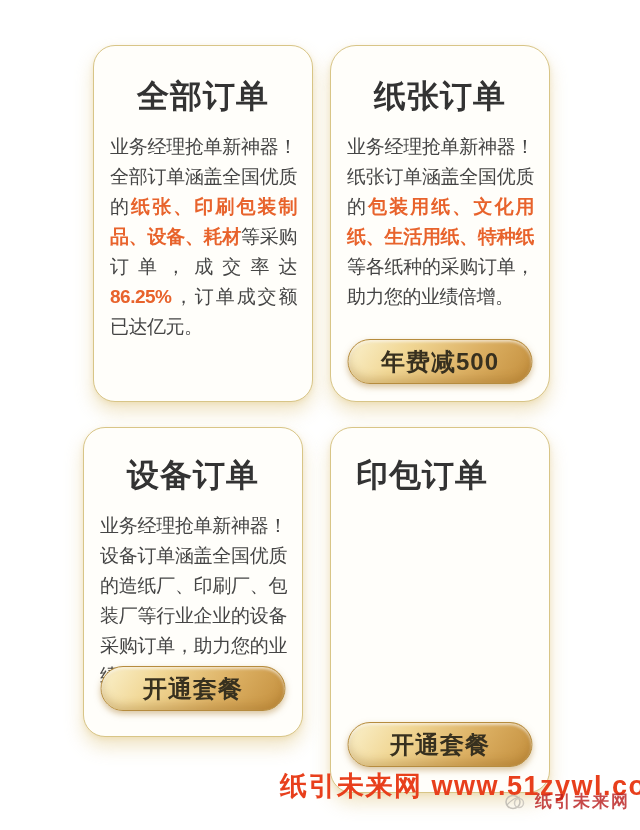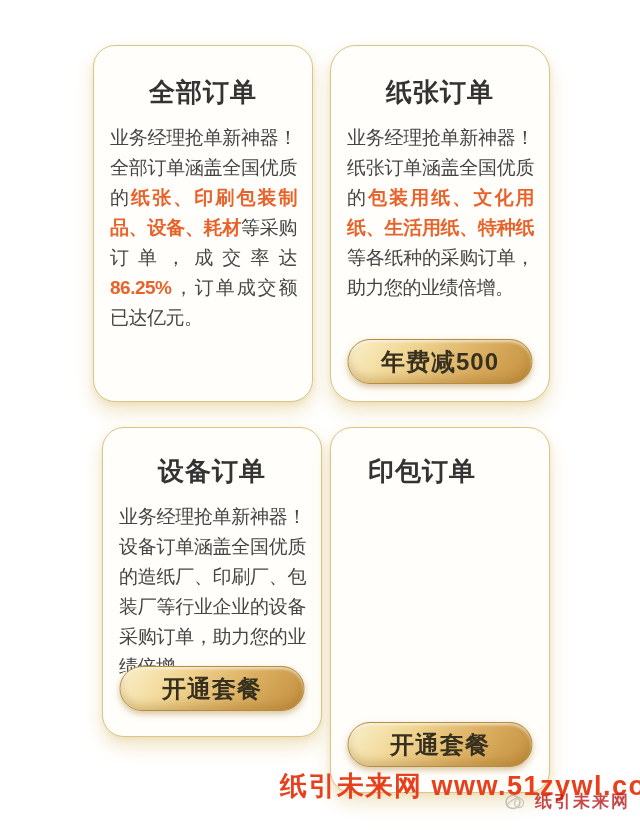--- a/index.html
+++ b/index.html
@@ -15,27 +15,27 @@
     position: absolute;
     width: 220px;
     background: #fffefa;
     border: 1px solid #d8c587;
     border-radius: 22px;
     box-sizing: border-box;
     box-shadow: 0 10px 18px rgba(224,199,134,0.45), 0 2px 5px rgba(224,199,134,0.30);
   }
   .card.c0 { left: 93px;  top: 45px;  height: 357px; }
   .card.c1 { left: 330px; top: 45px;  height: 357px; border-radius: 26px; }
-  .card.c2 { left: 102px;  top: 427px; height: 310px; }
+  .card.c2 { left: 83px;  top: 427px; height: 310px; }
   .card.c3 { left: 330px; top: 427px; height: 366px; }
 
   .card-title {
     margin-top: 29px;
     text-align: center;
-    font-size: 26px;
+    font-size: 32px;
     font-weight: bold;
     color: #333333;
     letter-spacing: 1px;
   }
   .c2 .card-title { margin-top: 26px; }
   .c3 .card-title { margin-top: 26px; transform: translateX(-18px); }
 
   .card-body {
     margin: 13px 15px 0 16px;
     font-size: 19px;

